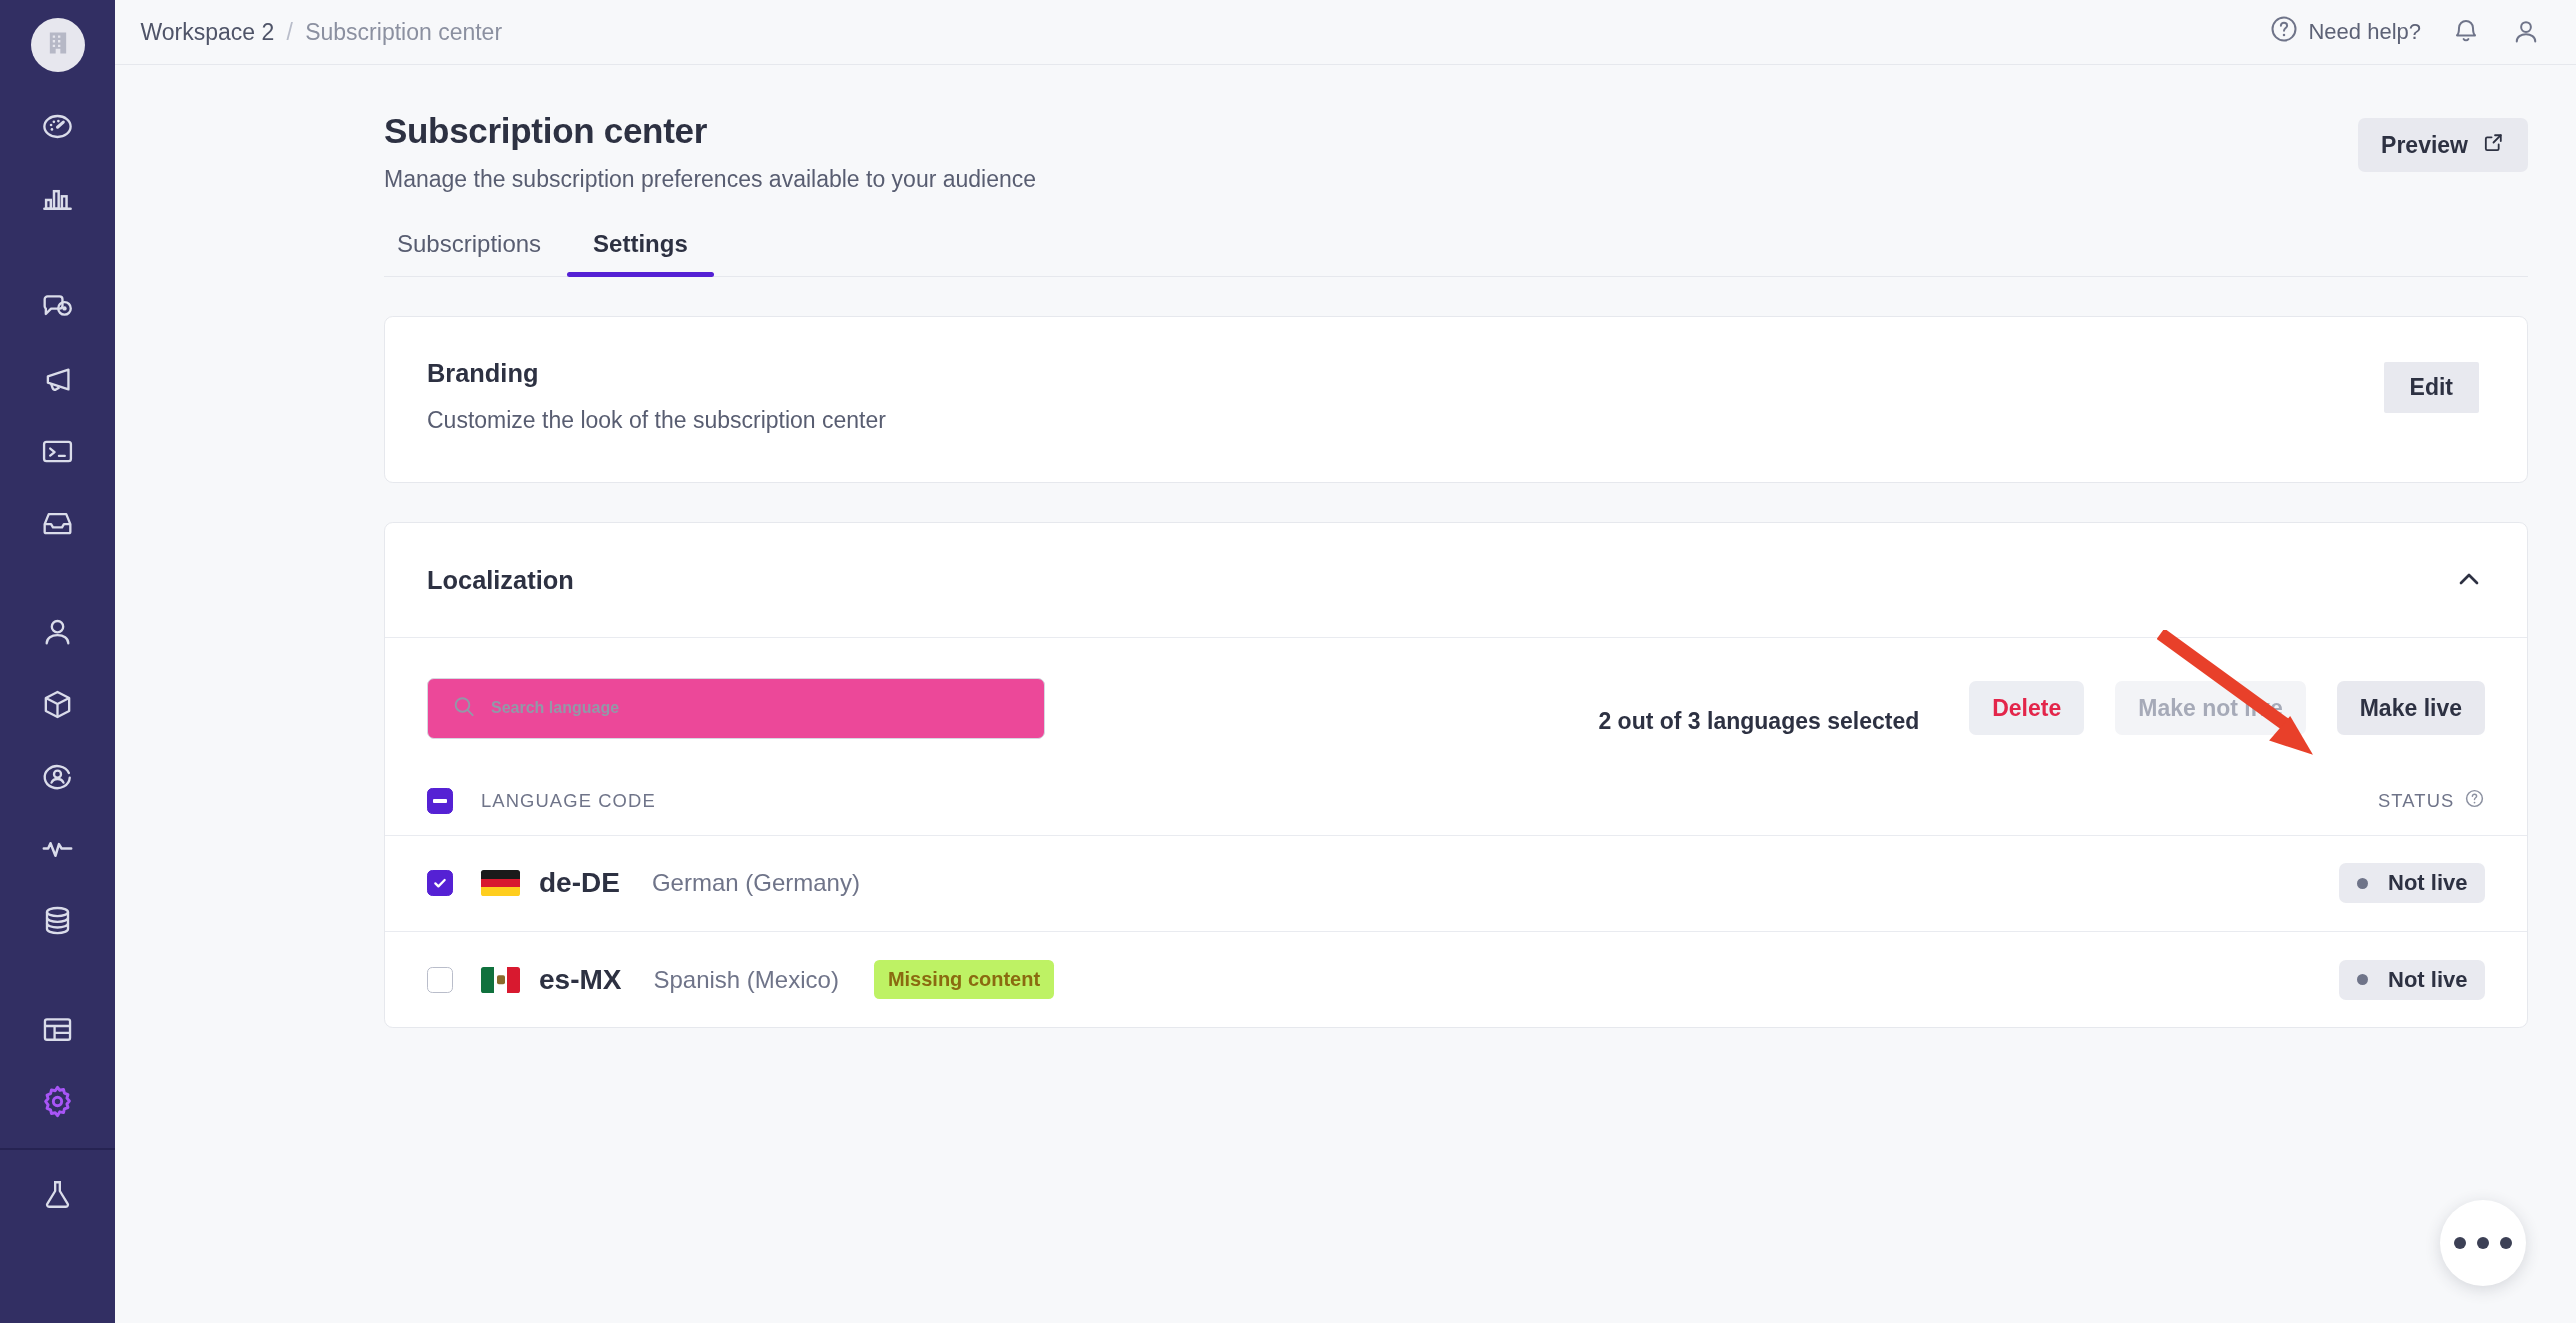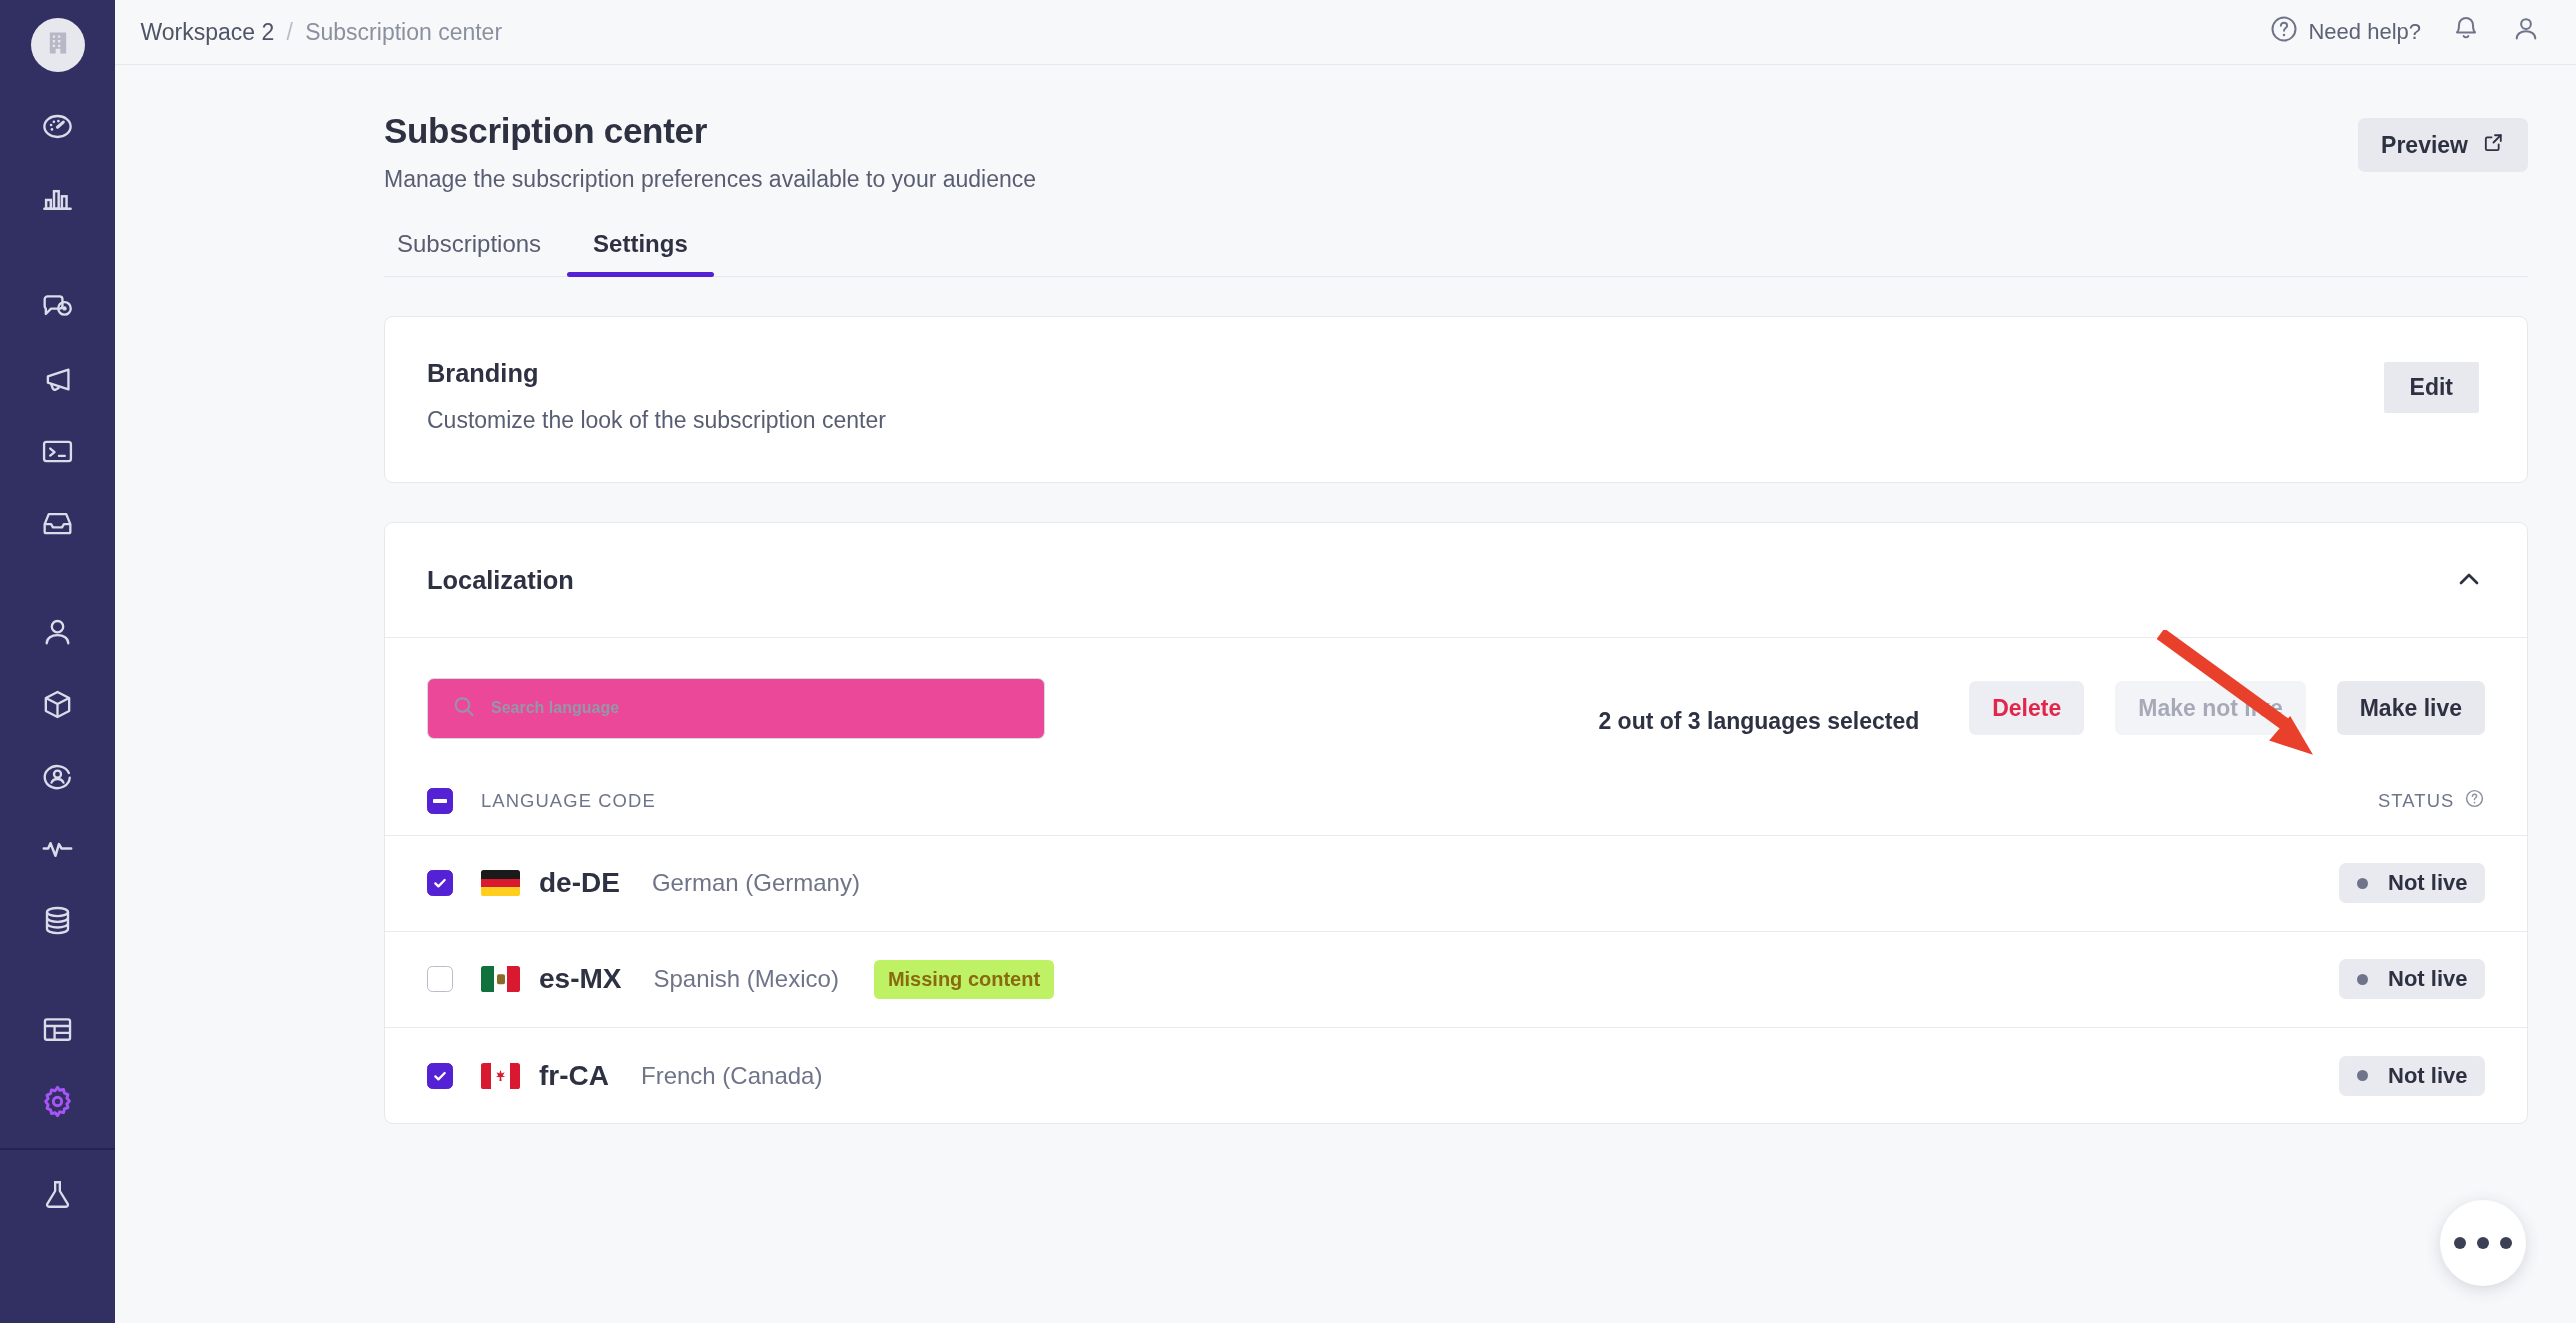--- a/index.html
+++ b/index.html
@@ -42,21 +42,21 @@
     height: 65px; background: #f7f8fa;
     border-bottom: 0.9px solid #e6e8ed;
     display: flex; align-items: center;
     padding: 0 35px 0 25.4px;
     flex: 0 0 65px;
   }
   .breadcrumb { display: flex; align-items: center; gap: 12.3px; font-size: 23px; }
   .bc-link { color: #4f5468; cursor: pointer; }
   .bc-sep { color: #b9bdca; }
   .bc-current { color: #8b90a0; }
-  .topbar-right { margin-left: auto; display: flex; align-items: flex-start; gap: 30px; }
+  .topbar-right { margin-left: auto; display: flex; align-items: flex-end; gap: 30px; }
   .need-help {
     display: flex; align-items: center; gap: 9.6px;
     color: #5d6276; font-size: 22px; cursor: pointer;
   }
   .icon-btn { cursor: pointer; display: flex; align-items: center; }
 
   .content {
     flex: 1; overflow: hidden;
     padding: 0 0 0 0;
     position: relative;
@@ -543,42 +543,20 @@
                   </div>
                 </td>
                 <td class="col-status">
                   <span class="badge-status">
                     <span class="dot"></span>
                     <span>Not live</span>
                   </span>
                 </td>
               </tr>
 
-              <tr>
-                <td class="col-check">
-                  <span class="cb checked">
-                    <svg class="tick" viewBox="0 0 24 24" fill="none" stroke="#ffffff" stroke-width="3.4" stroke-linecap="round" stroke-linejoin="round">
-                        <path d="M5 12.5l4.6 4.6L19 7.5"></path>
-                      </svg>
-                  </span>
-                </td>
-                <td>
-                  <div class="lang-cell">
-                    <span class="flag flag-ca"></span>
-                    <span class="lang-code">fr-CA</span>
-                    <span class="lang-name">French (Canada)</span>
-                  </div>
-                </td>
-                <td class="col-status">
-                  <span class="badge-status">
-                    <span class="dot"></span>
-                    <span>Not live</span>
-                  </span>
-                </td>
-              </tr>
 
             </tbody>
           </table>
         </section>
       </div>
 
       <svg class="arrow-anno" viewBox="0 0 210 165">
         <path d="M4 4 L150 110" stroke="#e8402a" stroke-width="15" stroke-linecap="butt"></path>
         <path d="M178 142 L128 126 L152 98 Z" fill="#e8402a"></path>
       </svg>

